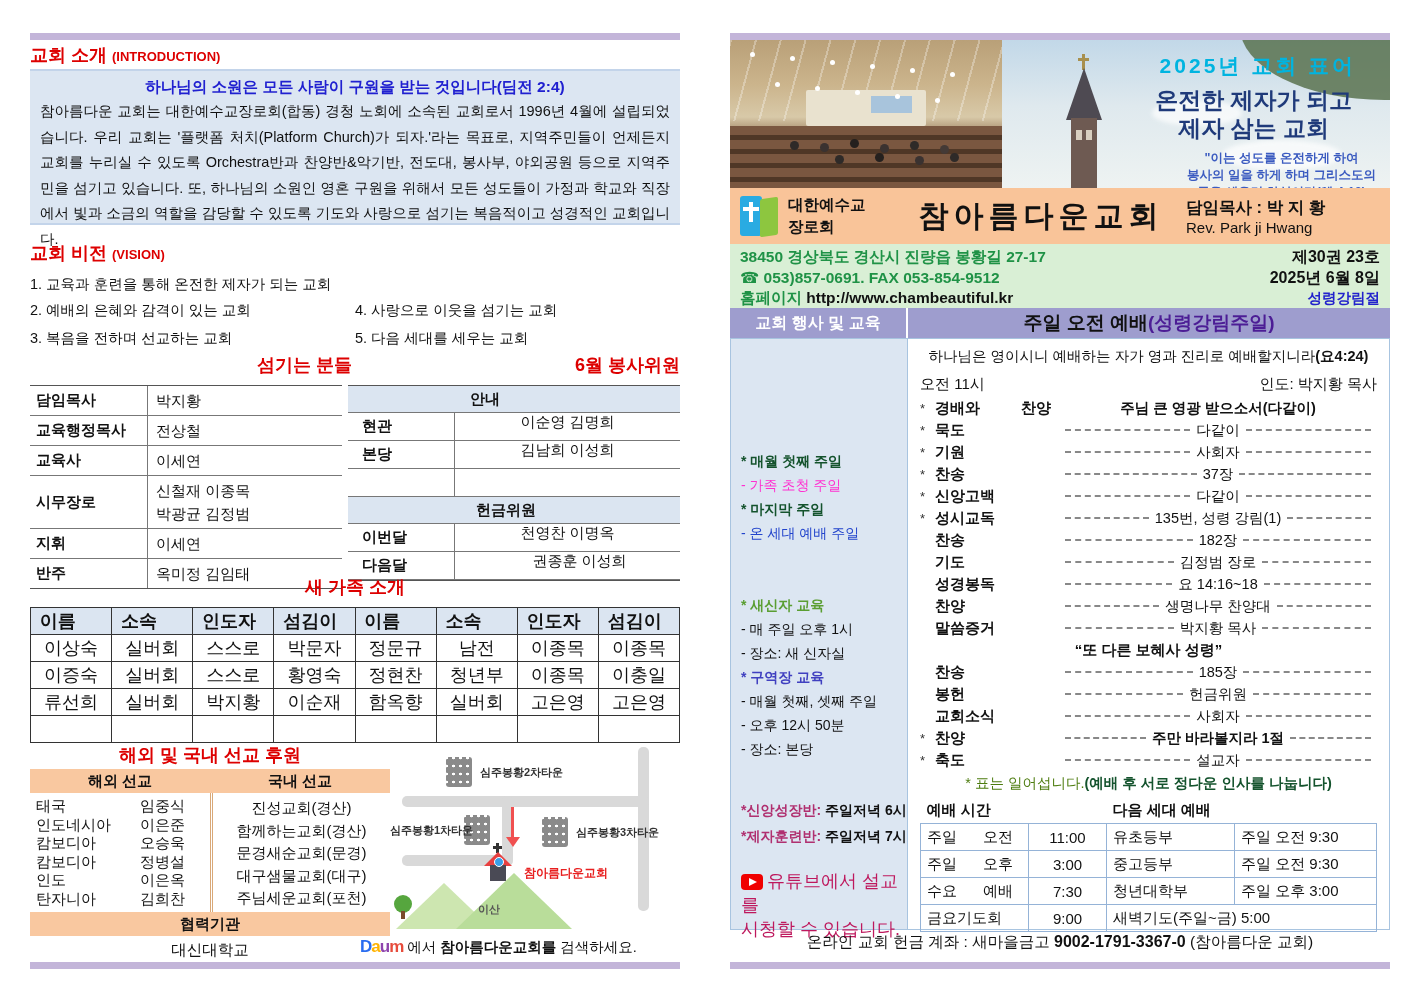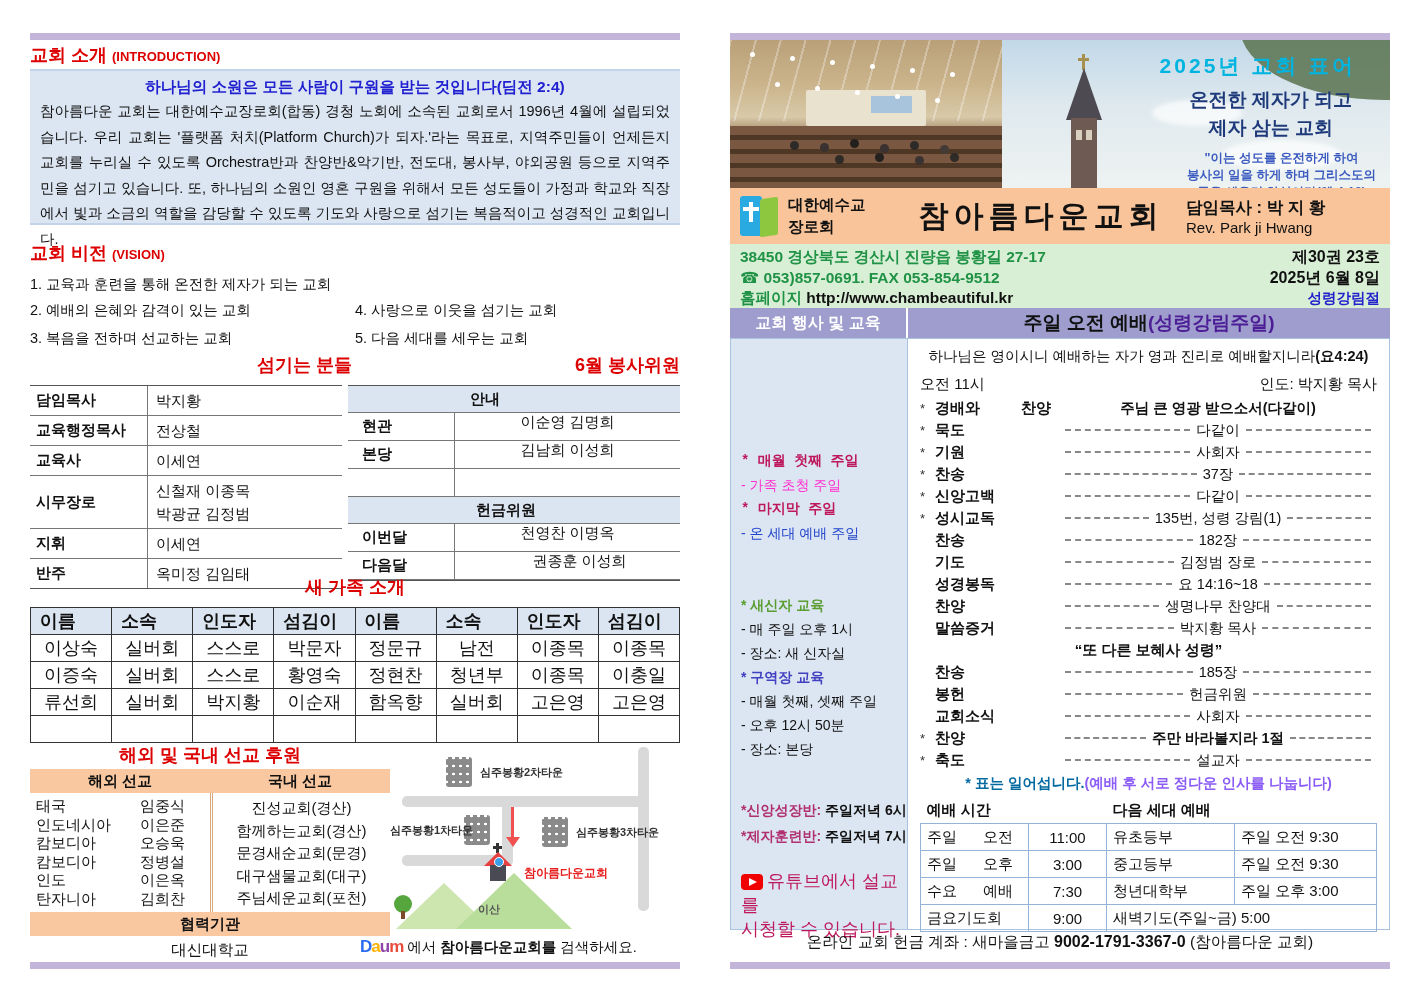--- a/index.html
+++ b/index.html
@@ -99,21 +99,21 @@
   #photo-sky{flex:1;position:relative;overflow:hidden;background:linear-gradient(180deg,#c2d8e8 0%,#dfe9ee 45%,#eef3f2 100%);}
   .foliage{position:absolute;right:-20px;top:-26px;width:170px;height:86px;background:#59724f;border-radius:0 0 0 85%;opacity:.85;}
   .cloud{position:absolute;background:#ffffff;border-radius:50%;opacity:.7;filter:blur(2px);}
   .steeple{position:absolute;left:52px;top:14px;width:60px;height:134px;}
   .st-cross{position:absolute;left:28px;top:0;width:3px;height:16px;background:#a8904e;}
   .st-cross::after{content:"";position:absolute;left:-4px;top:4px;width:11px;height:3px;background:#a8904e;}
   .st-spire{position:absolute;left:12px;top:14px;border-left:18px solid transparent;border-right:18px solid transparent;border-bottom:52px solid #4e4a52;}
   .st-body{position:absolute;left:17px;top:64px;width:26px;height:70px;background:#6e5a52;}
   .st-win{position:absolute;left:22px;top:76px;width:6px;height:10px;background:#d8cfc0;box-shadow:10px 0 #d8cfc0;}
   .sl-title{position:absolute;top:12px;right:34px;color:#00b4e0;font-weight:bold;font-size:21px;letter-spacing:3px;}
-  .sl-main{position:absolute;top:46px;right:38px;color:#1f3a7a;font-size:19px;font-weight:bold;text-align:center;line-height:28px;}
+  .sl-main{position:absolute;top:46px;right:38px;color:#1f3a7a;font-size:23px;font-weight:bold;text-align:center;line-height:28px;}
   .sl-verse{position:absolute;top:110px;right:14px;color:#3b5bc0;font-size:12.5px;font-weight:bold;text-align:center;line-height:17px;}
 
   #banner{position:absolute;top:155px;left:0;right:0;height:56px;background:#f9c499;display:flex;align-items:center;}
   .logo{width:40px;height:44px;position:relative;margin:0 8px 0 10px;}
   .logo .lblue{position:absolute;left:0;top:2px;width:22px;height:40px;background:#29abe2;border-radius:3px;}
   .logo .lblue::before{content:"";position:absolute;left:9px;top:6px;width:4px;height:20px;background:#fff;}
   .logo .lblue::after{content:"";position:absolute;left:3px;top:11px;width:16px;height:4px;background:#fff;}
   .logo .lgreen{position:absolute;left:20px;top:4px;width:18px;height:38px;background:#8dc63f;border-radius:2px;transform:skewY(-8deg);}
   .denom{font-size:15.5px;line-height:22px;font-weight:bold;}
   .denom .jl{width:108px;}
@@ -129,21 +129,21 @@
   .addr-r .season{color:#2222cc;font-size:14.5px;}
 
   #secbar{position:absolute;top:275px;left:0;right:0;height:30px;background:#9e9dce;display:flex;}
   .sec-left{width:176px;color:#fff;font-weight:bold;font-size:16px;text-align:center;line-height:30px;border-right:2px solid #fff;}
   .sec-right{flex:1;text-align:center;line-height:30px;font-size:19px;font-weight:bold;}
   .sec-right .sub{color:#4c1d95;}
 
   #content{position:absolute;top:305px;left:0;right:0;height:592px;display:flex;border:1px solid #a8c4e0;box-sizing:border-box;}
   #sidebar{width:176px;background:#dce6f2;box-sizing:border-box;padding:110px 6px 0 10px;font-size:14px;}
   .sb-item{height:24px;line-height:24px;white-space:nowrap;}
-  .bk-b{font-weight:bold;color:#be185d;font-family:Liberation Mono, monospace;}
+  .bk-b{font-weight:bold;color:#14532d;}
   .mag{color:#ff30d0;}
   .blu{color:#2244cc;}
   .grn-b{color:#5a9e32;font-weight:bold;}
   .ind-b{color:#4040c0;font-weight:bold;}
   .sb-gap1{height:48px;} .sb-gap2{height:36px;}
   .sb-class{height:26px;line-height:26px;font-weight:bold;white-space:nowrap;font-size:14px;}
   .sb-class .lab{color:#b03070;}
   .yt-wrap{margin-top:20px;font-size:18px;line-height:24px;color:#be185d;}
   .yt{display:inline-block;width:22px;height:16px;background:#f00000;border-radius:4px;position:relative;vertical-align:-3px;margin-right:4px;}
   .yt::after{content:"";position:absolute;left:8px;top:3.5px;border-left:8px solid #fff;border-top:4.5px solid transparent;border-bottom:4.5px solid transparent;}
@@ -155,22 +155,22 @@
   .w-star{width:15px;font-size:13px;color:#333;}
   .w-label{width:116px;font-weight:bold;font-size:15px;}
   .w-label .jl{width:100%;}
   .w-mid{flex:1;display:flex;align-items:center;margin-left:8px;}
   .dsh{flex:1;border-top:2px dashed #888;height:0;margin:0 6px;}
   .w-value{white-space:nowrap;}
   .w-value.b{font-weight:bold;}
   .w-center{flex:1;text-align:center;font-weight:bold;}
   .w-srm{height:22px;line-height:22px;text-align:center;font-weight:bold;font-size:15px;}
   .note-row{height:24px;line-height:24px;text-align:center;font-size:14.5px;}
-  .note-row .nb{color:#0369a1;font-weight:bold;}
-  .note-row .ng{color:#8b5cf6;font-weight:bold;}
+  .note-row .nb{color:#4d7c0f;font-weight:normal;}
+  .note-row .ng{color:#14532d;font-weight:bold;}
   table.tt{width:100%;border-collapse:collapse;table-layout:fixed;font-size:15px;margin-top:2px;}
   table.tt td{border:1px solid #95b3d7;height:26px;padding:0 6px;}
   table.tt td.h{font-weight:bold;border-left:none;border-right:none;border-top:none;}
   table.tt .lb .jl{width:86px;}
   table.tt .dep .jl{width:104px;}
   table.tt .tc{text-align:center;}
   #account{position:absolute;left:0;right:0;top:899px;text-align:center;font-size:15.5px;}
   #account b{font-size:16px;}
 </style>
 </head>

